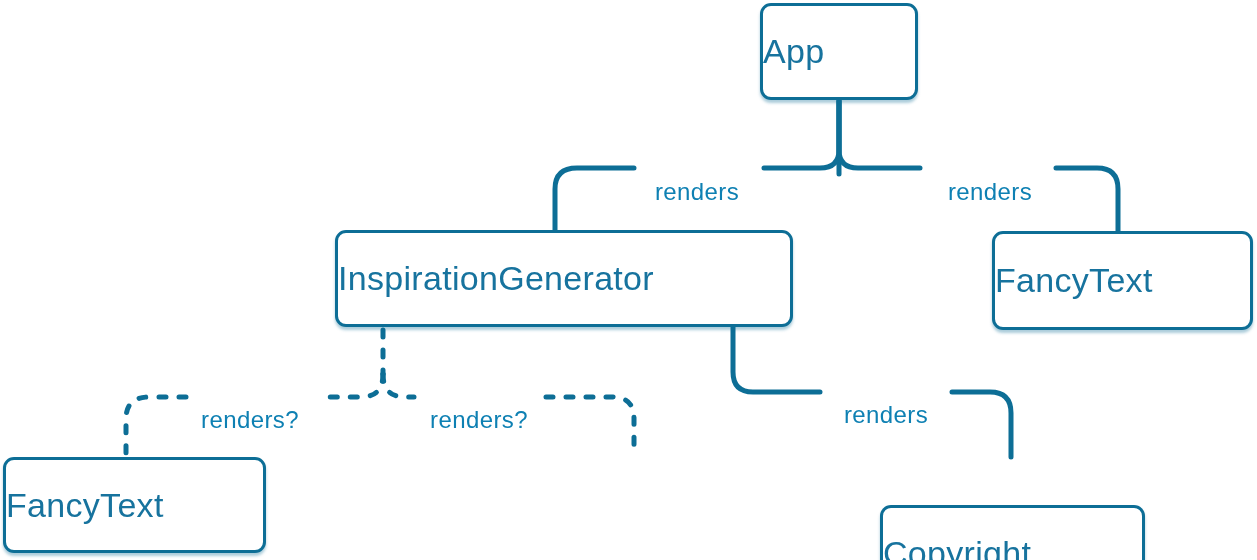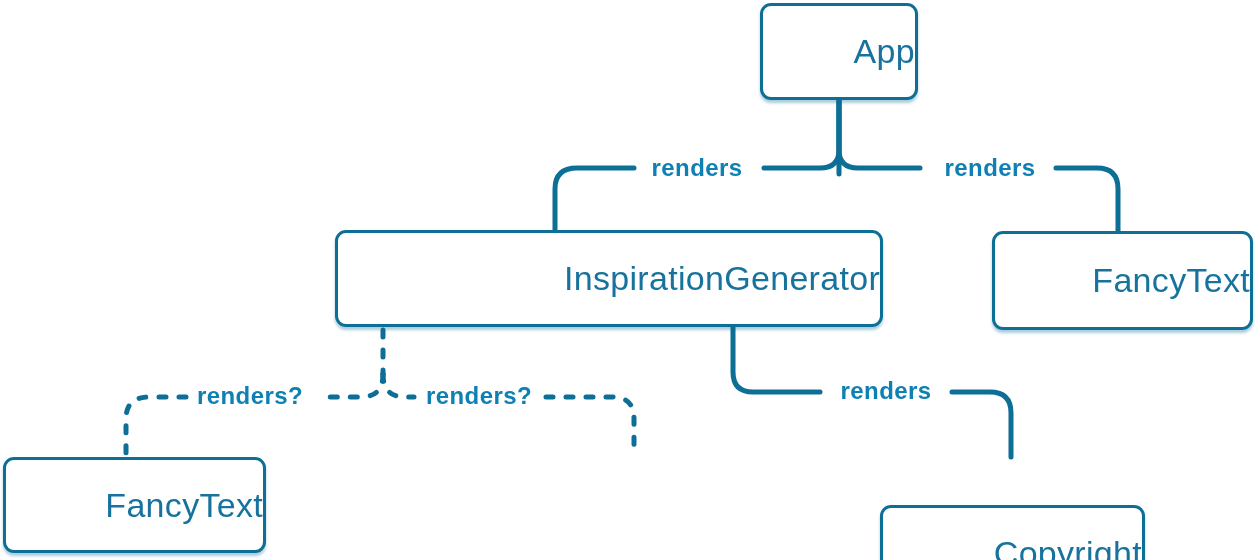--- a/index.html
+++ b/index.html
@@ -35,36 +35,37 @@
     stroke-dasharray: 7 13;
   }
   .node {
     position: absolute;
     box-sizing: border-box;
     background: var(--node-fill);
     border: 3px solid var(--line);
     border-radius: 11px;
     display: flex;
     align-items: center;
-    justify-content: flex-end;
+    justify-content: flex-start;
     font-size: 34px;
     font-weight: 500;
     letter-spacing: 0.3px;
     color: var(--node-text);
     box-shadow: 0 3px 3px rgba(13, 110, 150, 0.35);
   }
   .edge-label {
     position: absolute;
     transform: translate(-50%, -50%);
     font-size: 24px;
-    font-weight: 700;
+    font-weight: 400;
     letter-spacing: 0.4px;
     color: var(--edge-label);
     white-space: nowrap;
     background: transparent;
+    margin-top: 24px;
   }
 </style>
 </head>
 <body>
 
 <div class="canvas" style="--line: #0d6e96; --node-text: #17739e; --edge-label: #0e80b3; --node-fill: #ffffff;">
 
   <svg class="edges" viewBox="0 0 1257 560">
     <g class="solid">
 
@@ -94,21 +95,21 @@
   <span class="edge-label" style="left:697px; top:168px;">renders</span>
   <span class="edge-label" style="left:990px; top:168px;">renders</span>
   <span class="edge-label" style="left:250px; top:396px;">renders?</span>
   <span class="edge-label" style="left:479px; top:396px;">renders?</span>
   <span class="edge-label" style="left:886px; top:391px;">renders</span>
 
   <div class="node" style="left:760px; top:3px; width:158px; height:97px;">
     <span>App</span>
   </div>
 
-  <div class="node" style="left:335px; top:230px; width:548px; height:97px;">
+  <div class="node" style="left:335px; top:230px; width:458px; height:97px;">
     <span>InspirationGenerator</span>
   </div>
 
   <div class="node" style="left:992px; top:231px; width:261px; height:99px;">
     <span>FancyText</span>
   </div>
 
   <div class="node" style="left:3px; top:457px; width:263px; height:96px;">
     <span>FancyText</span>
   </div>

